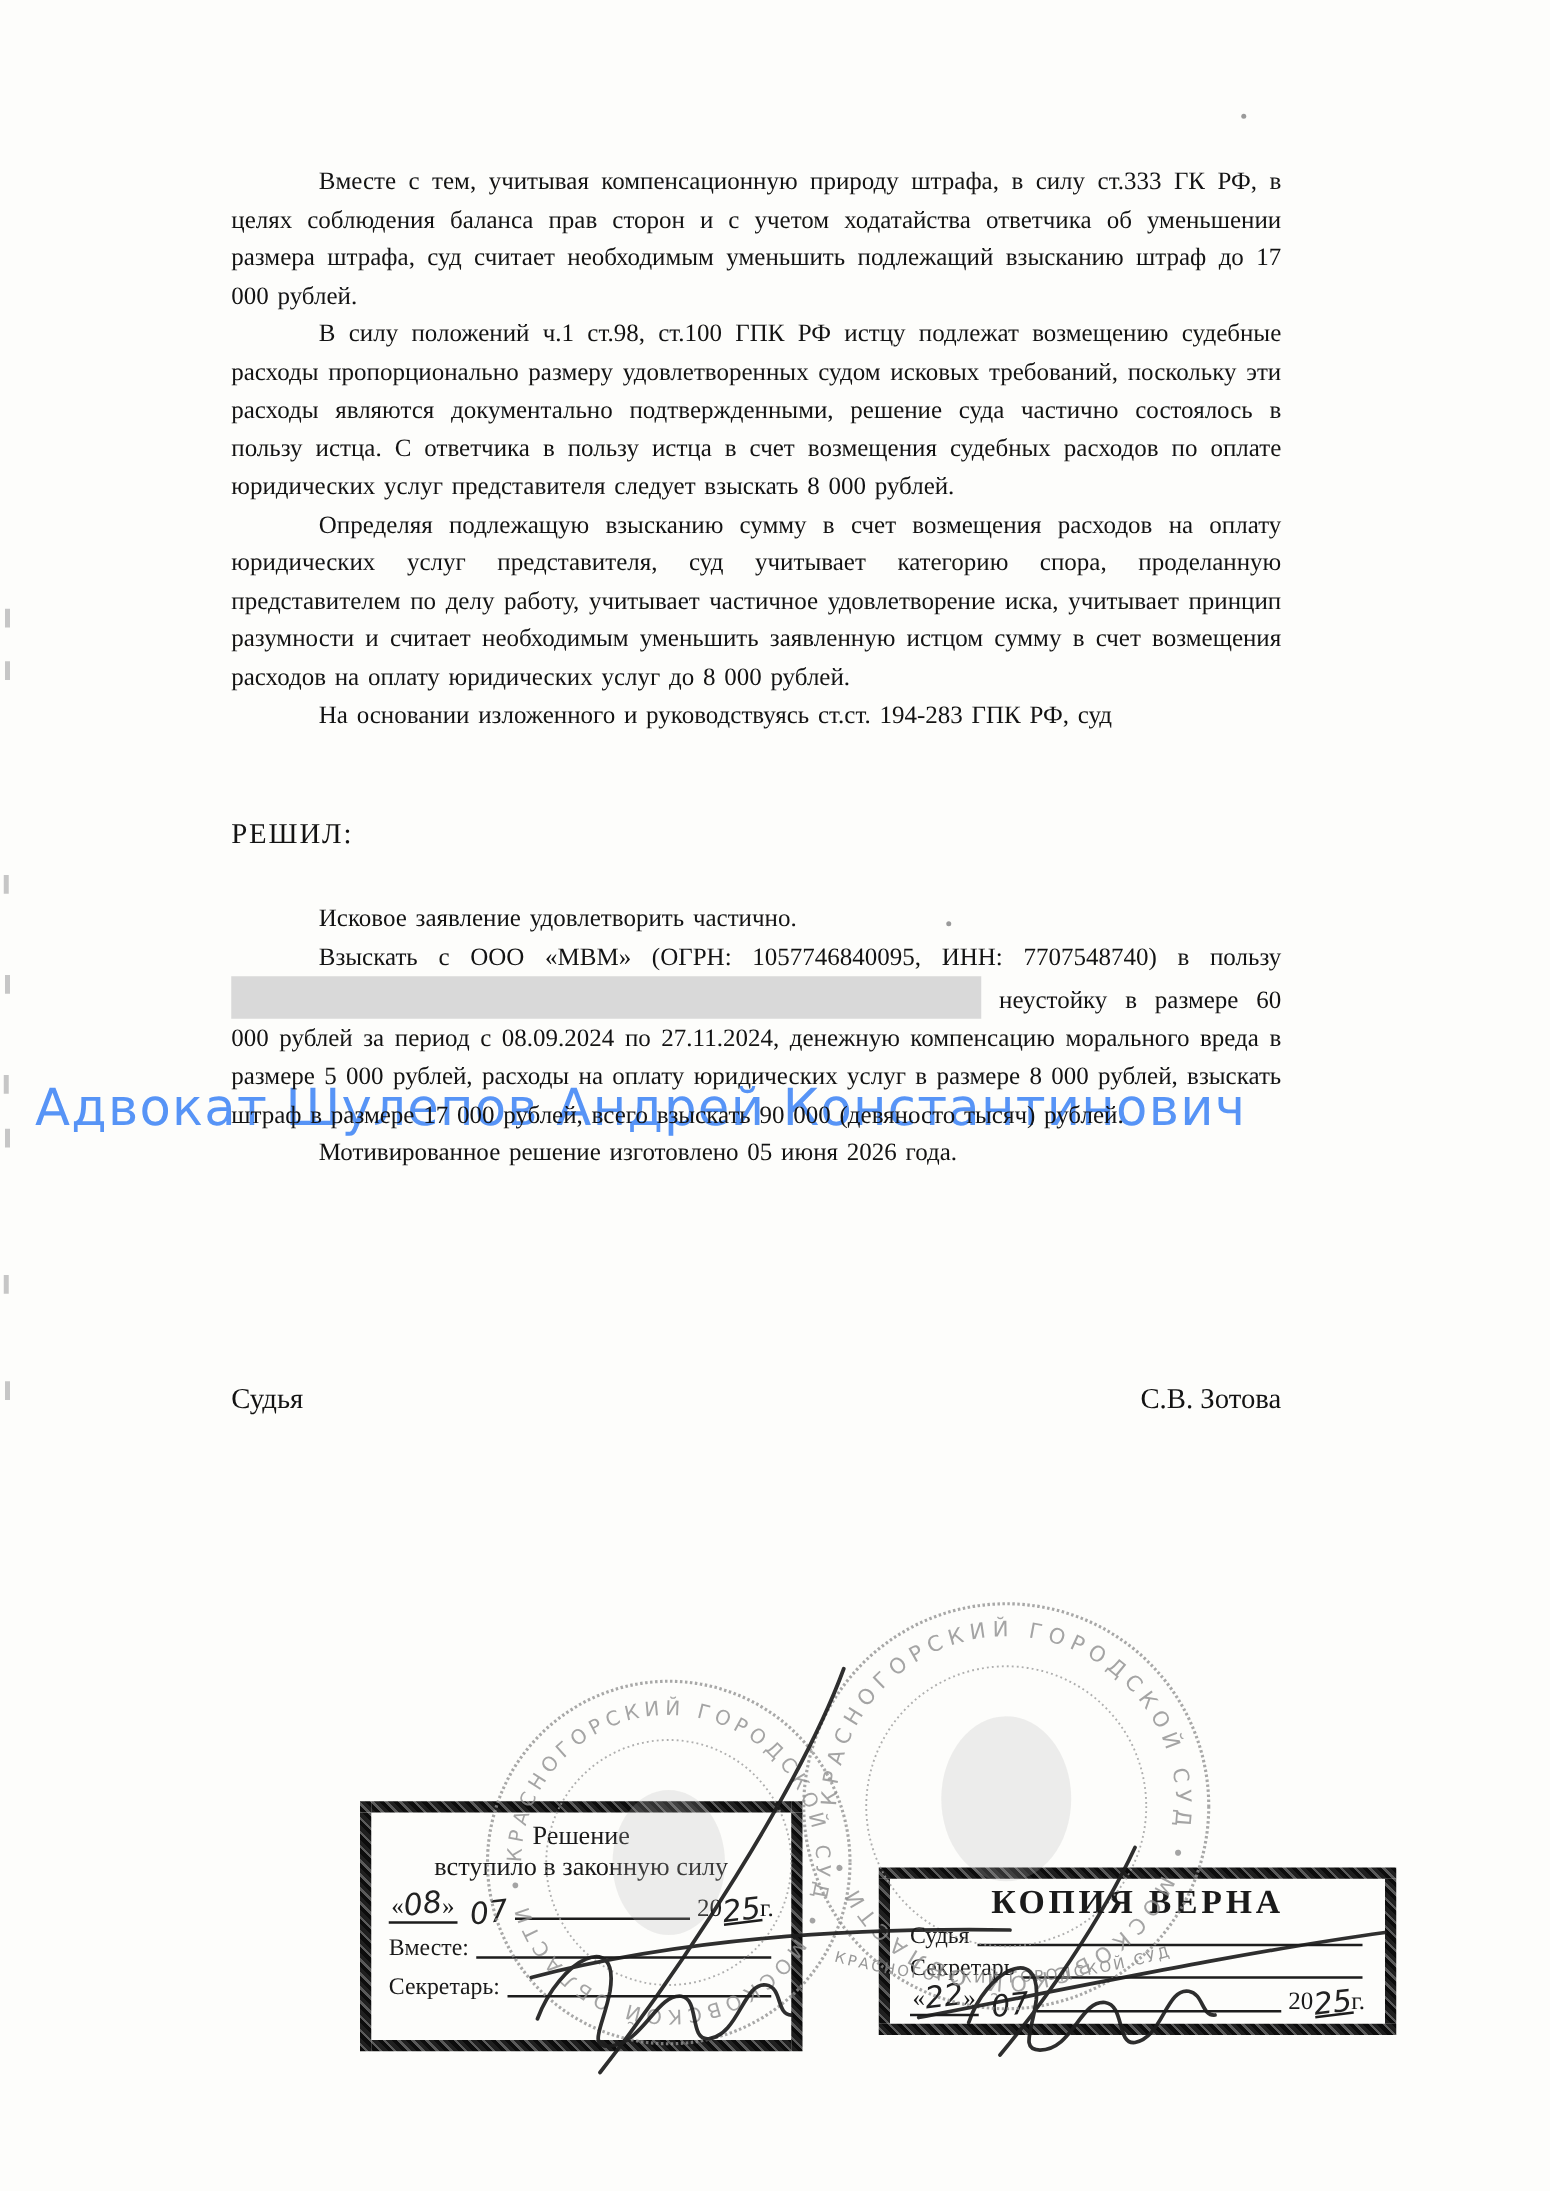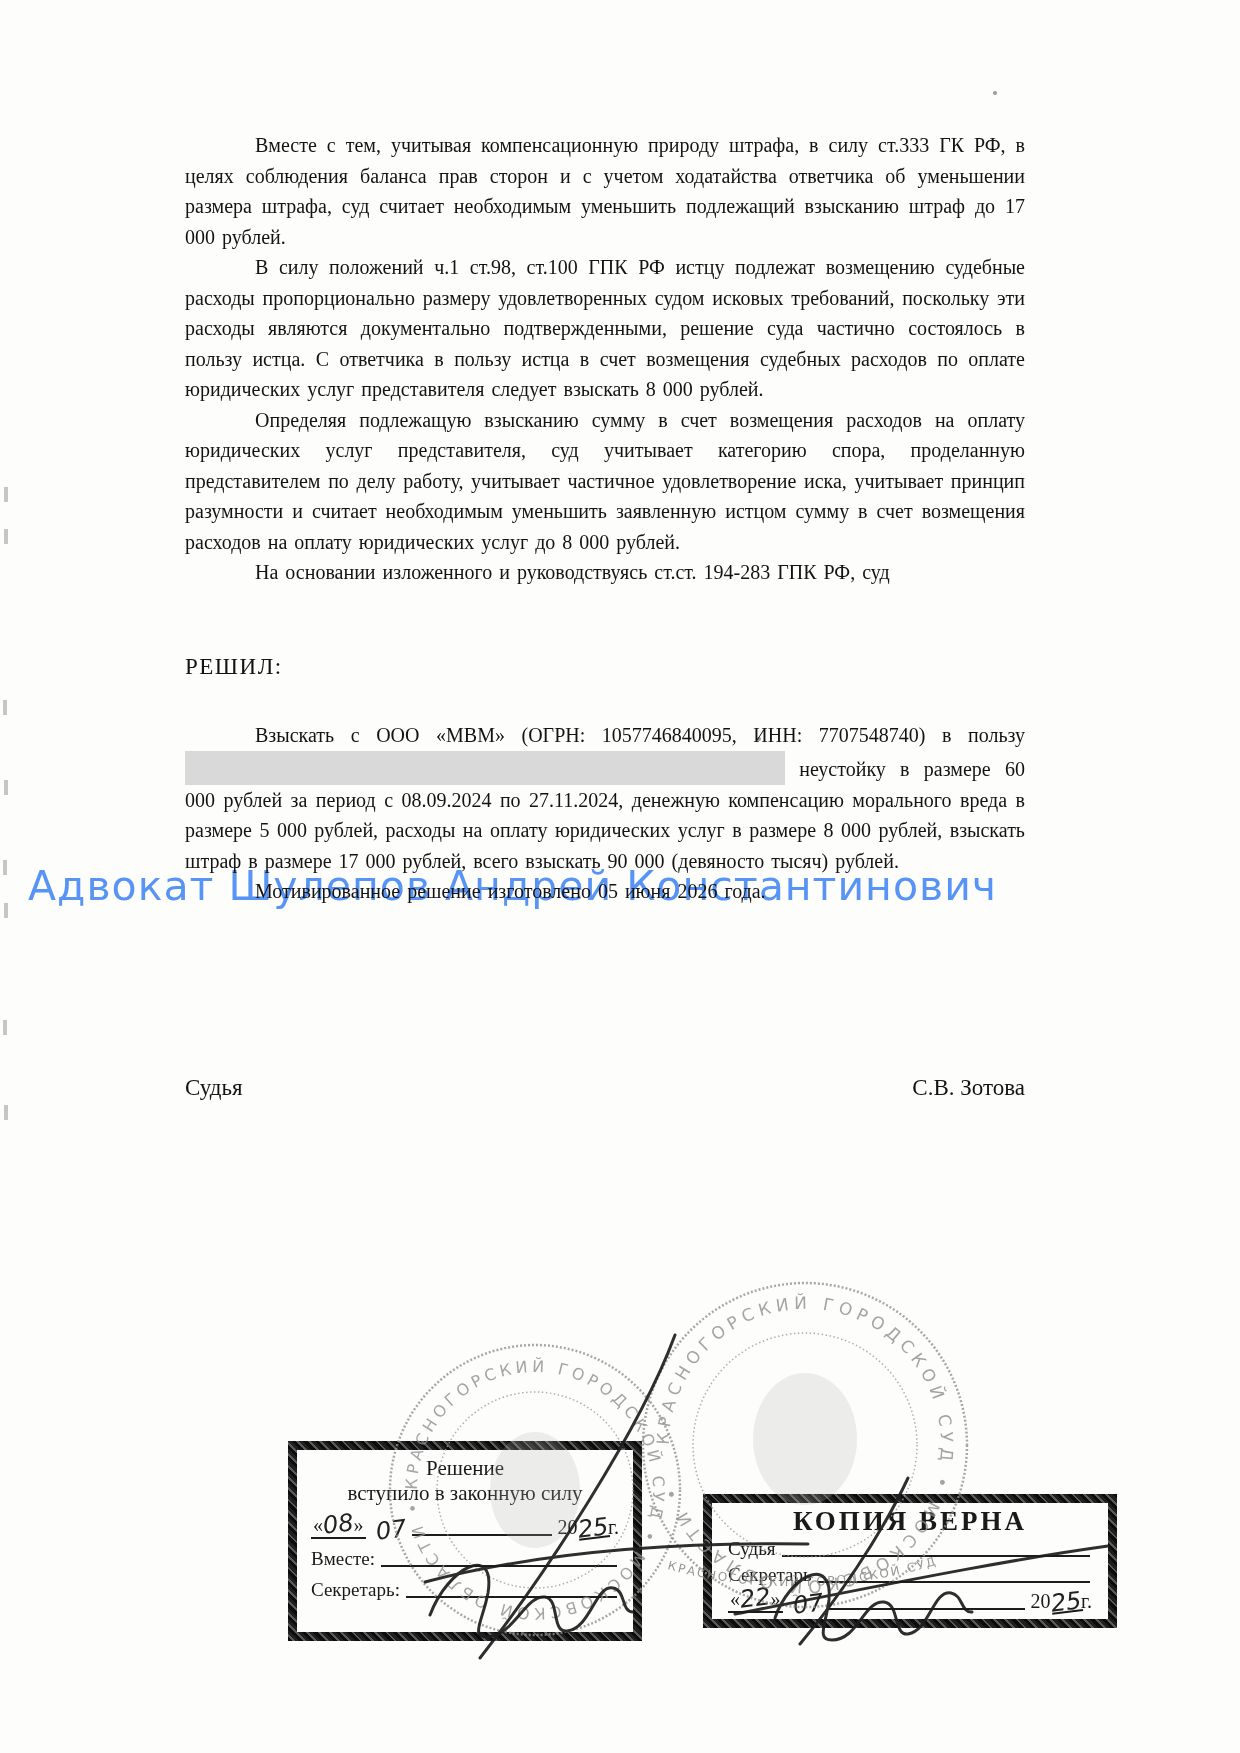--- a/index.html
+++ b/index.html
@@ -83,20 +83,21 @@
   <div class="dot" style="left:757px;top:737px"></div>
 
   <div class="content">
     <p class="para">Вместе с тем, учитывая компенсационную природу штрафа, в силу ст.333 ГК РФ, в целях соблюдения баланса прав сторон и с учетом ходатайства ответчика об уменьшении размера штрафа, суд считает необходимым уменьшить подлежащий взысканию штраф до 17 000 рублей.</p>
     <p class="para">В силу положений ч.1 ст.98, ст.100 ГПК РФ истцу подлежат возмещению судебные расходы пропорционально размеру удовлетворенных судом исковых требований, поскольку эти расходы являются документально подтвержденными, решение суда частично состоялось в пользу истца. С ответчика в пользу истца в счет возмещения судебных расходов по оплате юридических услуг представителя следует взыскать 8 000 рублей.</p>
     <p class="para">Определяя подлежащую взысканию сумму в счет возмещения расходов на оплату юридических услуг представителя, суд учитывает категорию спора, проделанную представителем по делу работу, учитывает частичное удовлетворение иска, учитывает принцип разумности и считает необходимым уменьшить заявленную истцом сумму в счет возмещения расходов на оплату юридических услуг до 8 000 рублей.</p>
     <p class="para">На основании изложенного и руководствуясь ст.ст. 194-283 ГПК РФ, суд</p>
 
     <p class="para heading">РЕШИЛ:</p>
 
+    <p class="para">Исковое заявление удовлетворить частично.</p>
 
     <p class="para">
       <span>Взыскать с ООО «МВМ» (ОГРН: 1057746840095, ИНН: 7707548740) в пользу</span>
       <span class="redaction"></span>
       <span>неустойку в размере 60 000 рублей за период с 08.09.2024 по 27.11.2024, денежную компенсацию морального вреда в размере 5 000 рублей, расходы на оплату юридических услуг в размере 8 000 рублей, взыскать штраф в размере 17 000 рублей, всего взыскать 90 000 (девяносто тысяч) рублей.</span>
     </p>
 
     <p class="para">Мотивированное решение изготовлено 05 июня 2026 года.</p>
 
     <div class="sig-row">

